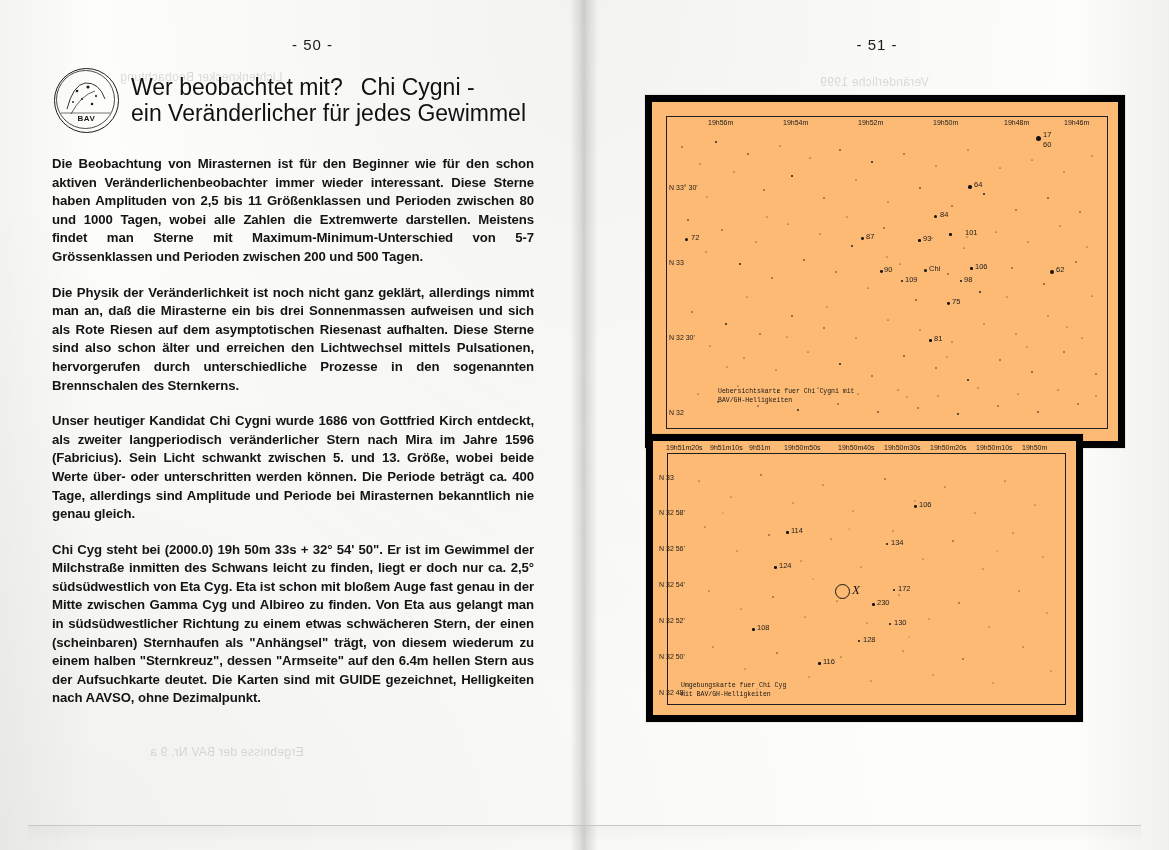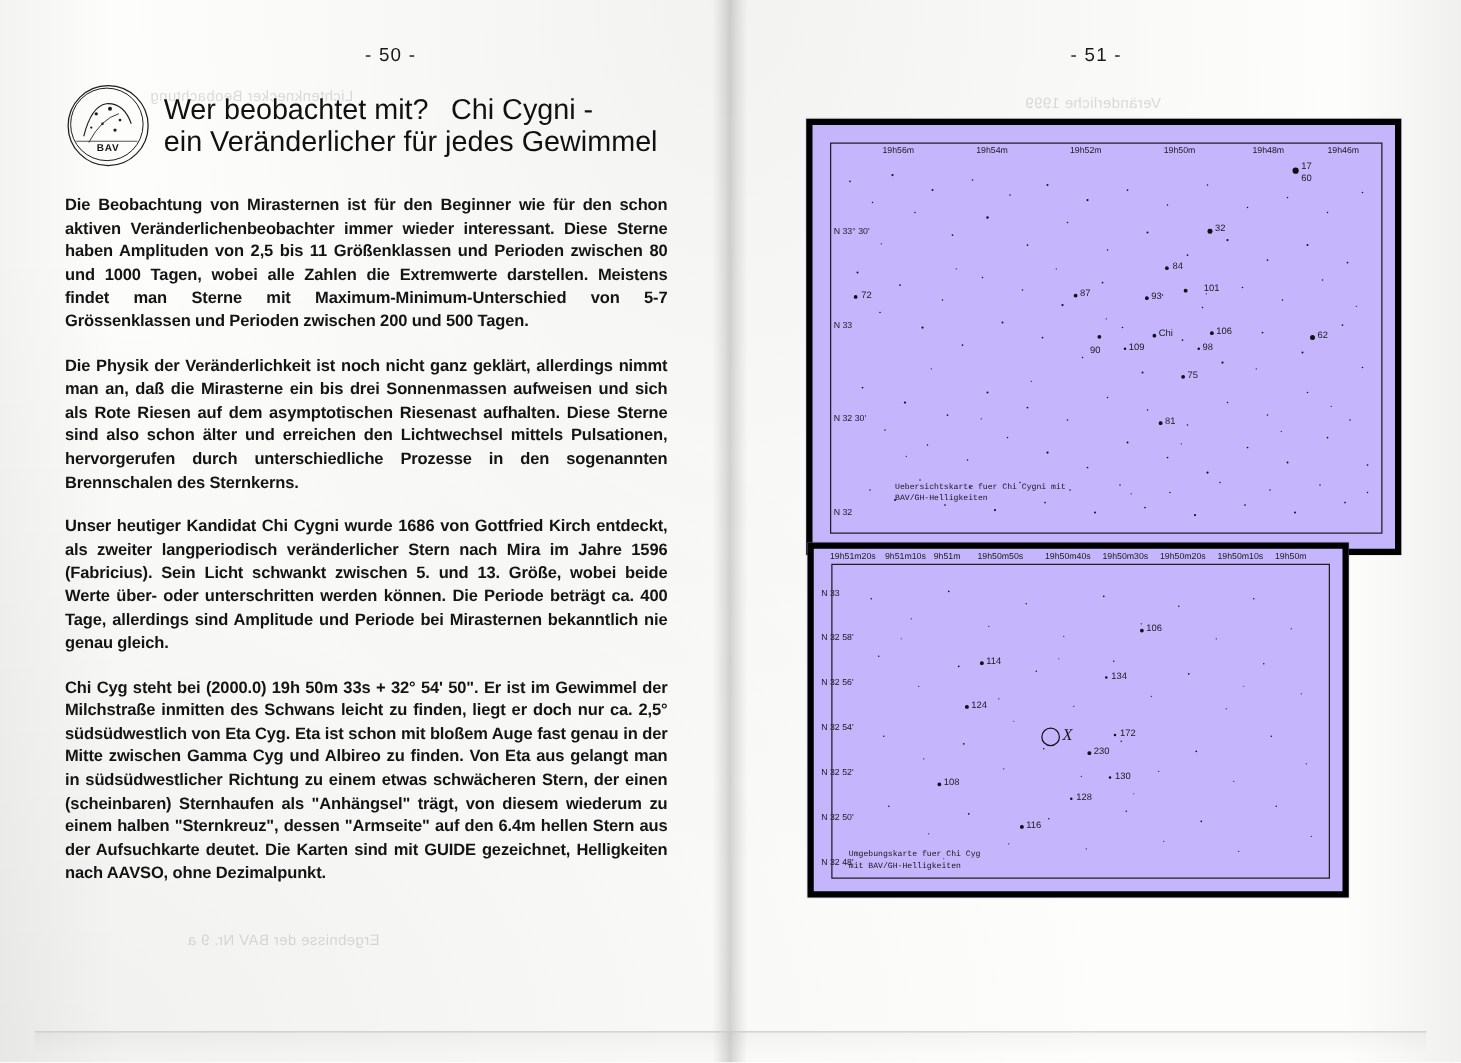--- a/index.html
+++ b/index.html
@@ -117,22 +117,22 @@
     line-height: 18.6px;
     text-align: justify;
     color: #141414;
     font-weight: 600;
     letter-spacing: -0.1px;
   }
 
   
   .chart {
     position: absolute;
-    background: #c4b5fd;
-    border: 5px solid #000000;
+    background: #fdba74;
+    border: 7px solid #000000;
     box-shadow: 0 0 0 1px rgba(0,0,0,0.06);
     overflow: hidden;
     text-decoration: underline;
   }
   .chart-1 { left: 645px; top: 95px; width: 466px; height: 339px; }
   .chart-2 { left: 646px; top: 434px; width: 423px; height: 274px; }
   .chart-inner {
     position: absolute;
     border: 1px solid #202020;
   }
@@ -248,39 +248,39 @@
   <div class="axlabel" style="left:17px; top:82px;">N 33° 30'</div>
   <div class="axlabel" style="left:17px; top:157px;">N 33</div>
   <div class="axlabel" style="left:17px; top:232px;">N 32 30'</div>
   <div class="axlabel" style="left:17px; top:307px;">N 32</div>
 
   <div class="star" style="left:384px; top:34px; width:5px; height:5px;"></div>
   <div class="starlabel" style="left:391px; top:28px;">17</div>
   <div class="starlabel" style="left:391px; top:38px;">60</div>
 
   <div class="star" style="left:316px; top:83px; width:3.6px; height:3.6px;"></div>
-  <div class="starlabel" style="left:322px; top:78px;">32</div>
+  <div class="starlabel" style="left:322px; top:78px;">64</div>
 
   <div class="star" style="left:282px; top:113px; width:3.2px; height:3.2px;"></div>
   <div class="starlabel" style="left:288px; top:108px;">84</div>
 
   <div class="star" style="left:33px; top:136px; width:3px; height:3px;"></div>
   <div class="starlabel" style="left:39px; top:131px;">72</div>
 
   <div class="star" style="left:209px; top:135px; width:2.8px; height:2.8px;"></div>
   <div class="starlabel" style="left:214px; top:130px;">87</div>
 
   <div class="star" style="left:266px; top:137px; width:2.6px; height:2.6px;"></div>
   <div class="starlabel" style="left:271px; top:132px;">93</div>
 
   <div class="star" style="left:297px; top:131px; width:2.6px; height:2.6px;"></div>
   <div class="starlabel" style="left:302px; top:126px;margin-left:11px;">101</div>
 
   <div class="star" style="left:228px; top:168px; width:2.8px; height:2.8px;"></div>
-  <div class="starlabel" style="left:222px; top:163px;margin-top:12px;">90</div>
+  <div class="starlabel" style="left:232px; top:163px;">90</div>
 
   <div class="star" style="left:272px; top:167px; width:3.4px; height:3.4px;"></div>
   <div class="starlabel" style="left:277px; top:162px;">Chi</div>
 
   <div class="star" style="left:249px; top:178px; width:2.4px; height:2.4px;"></div>
   <div class="starlabel" style="left:253px; top:173px;">109</div>
 
   <div class="star" style="left:318px; top:165px; width:2.6px; height:2.6px;"></div>
   <div class="starlabel" style="left:323px; top:160px;">106</div>
 

